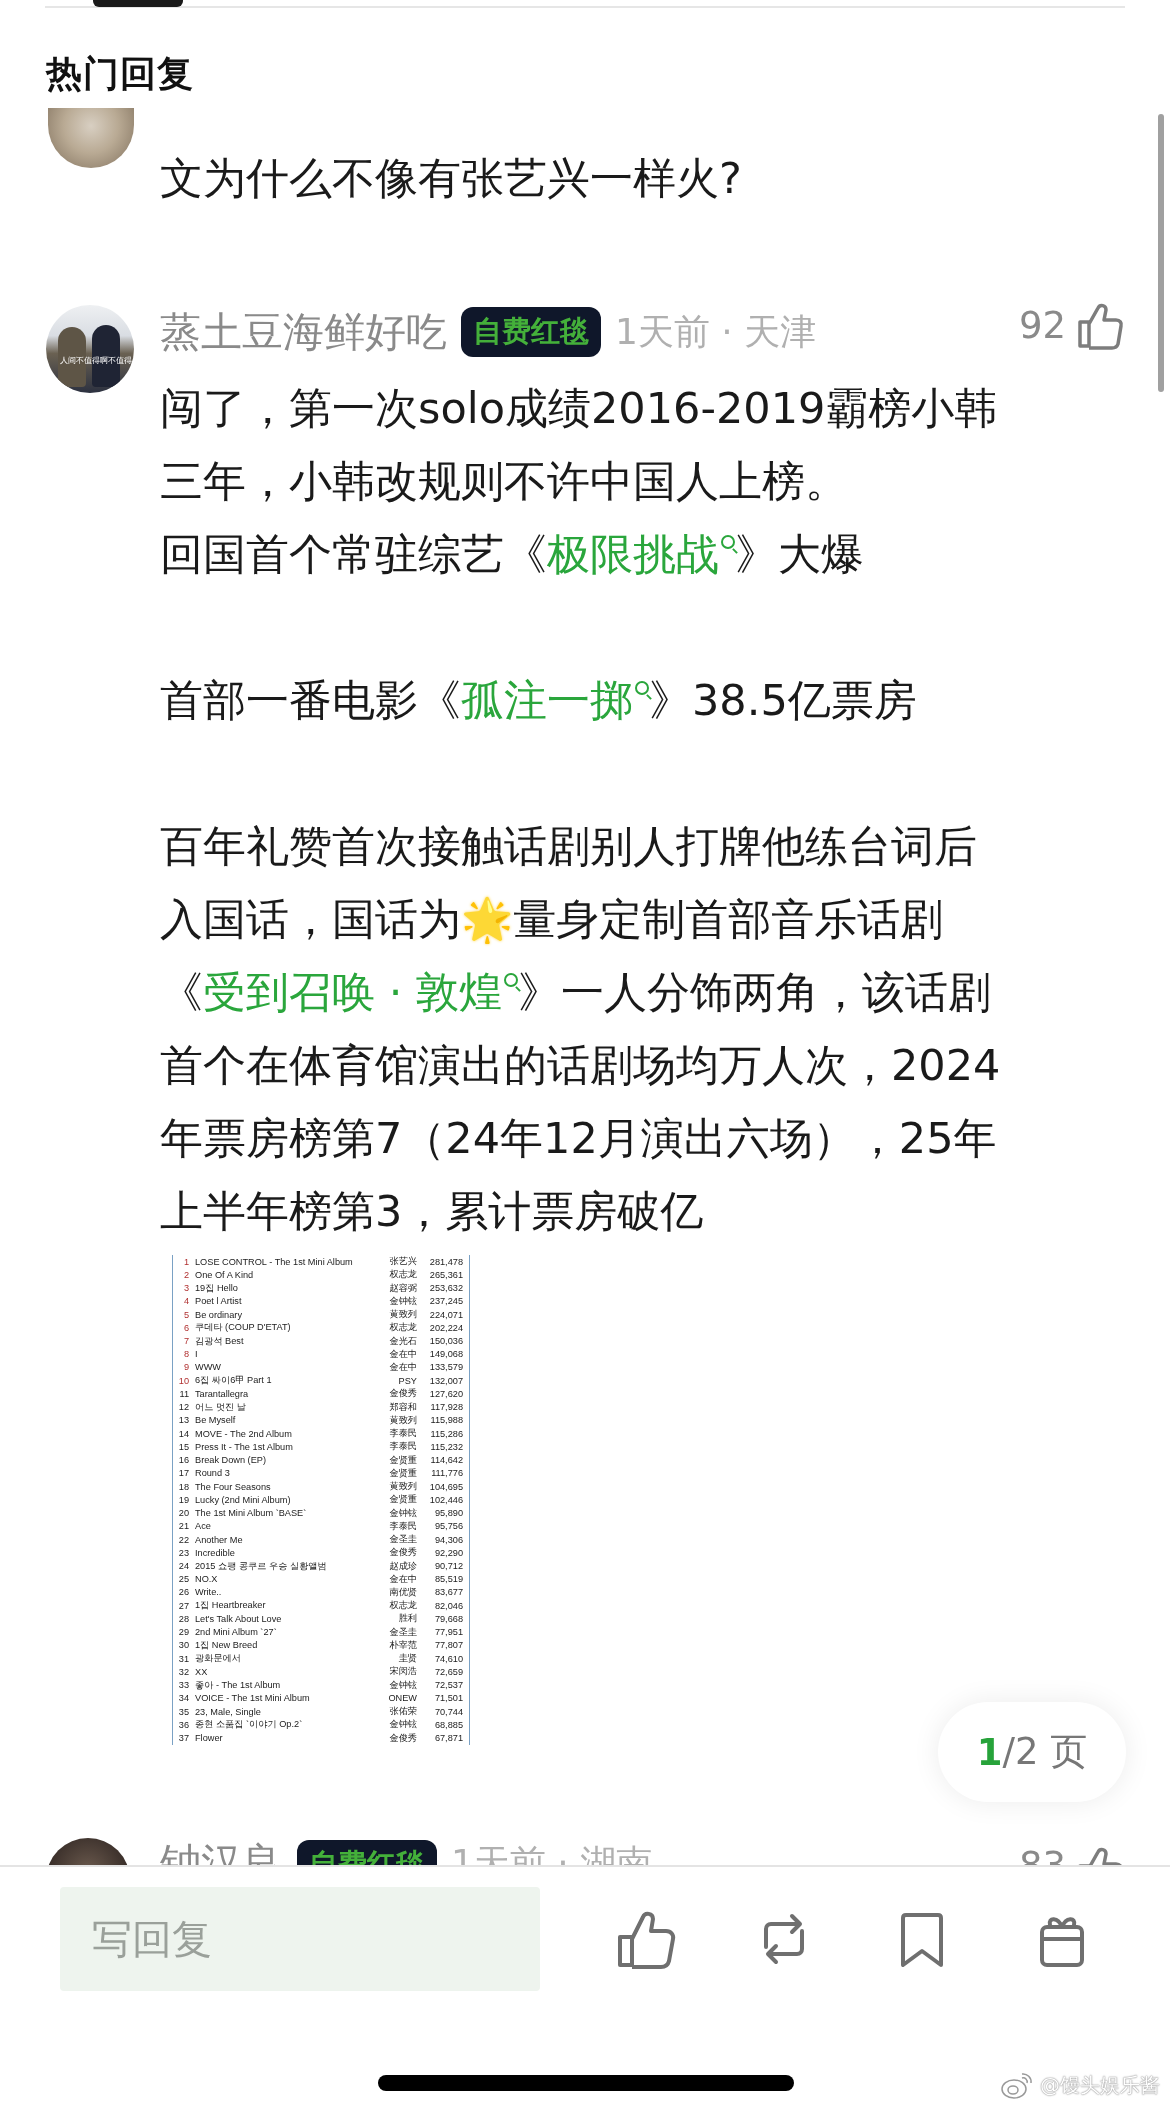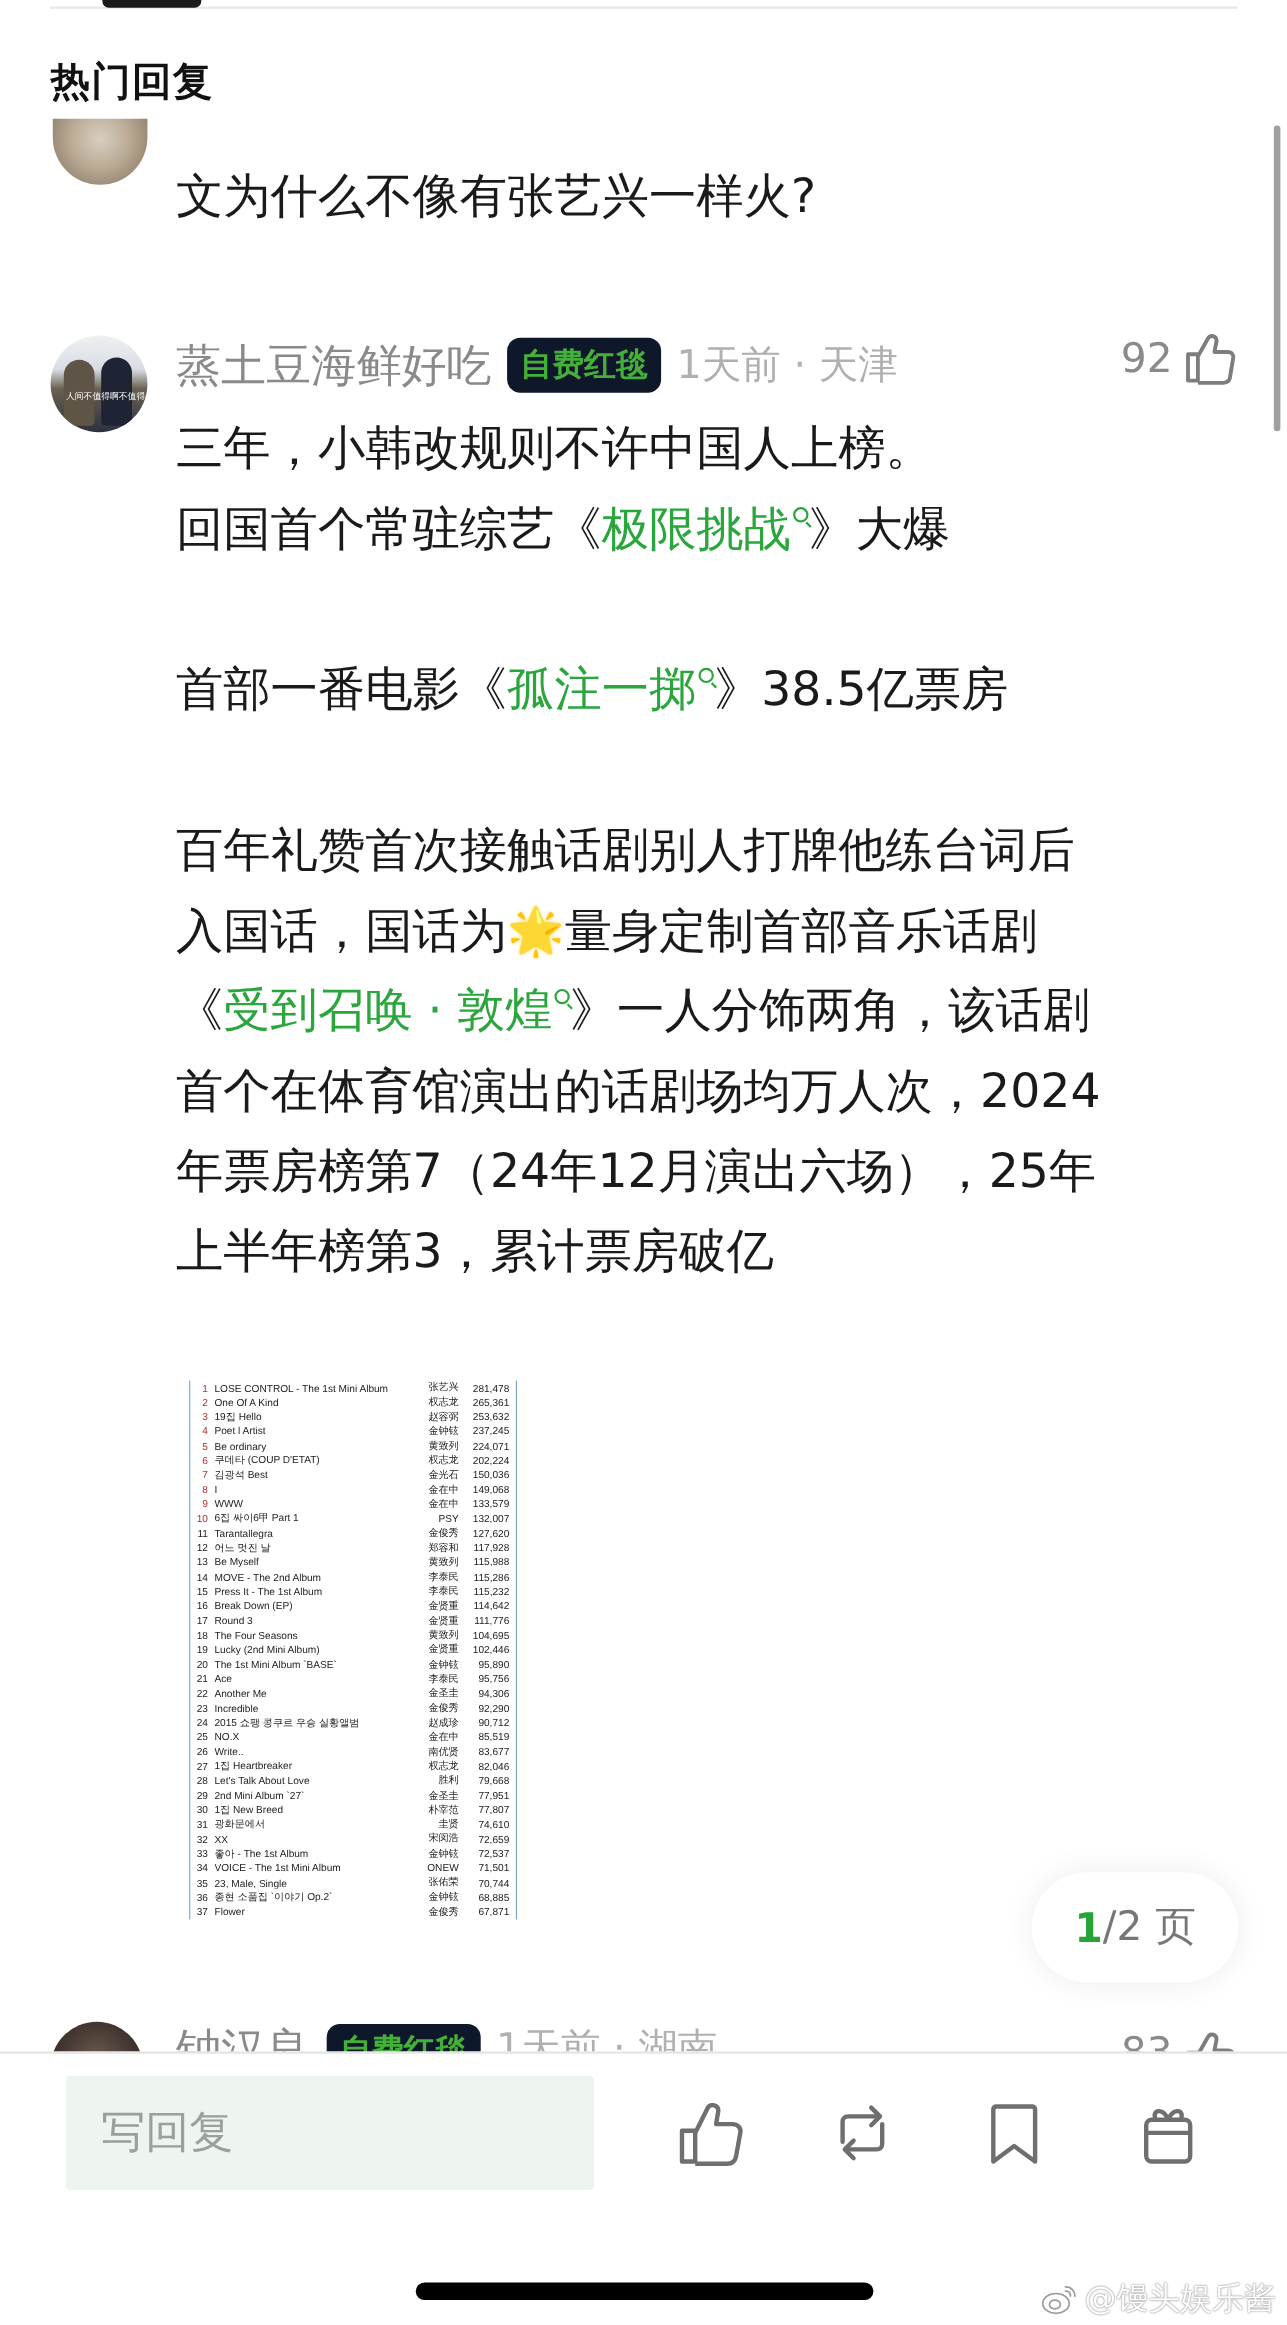--- a/index.html
+++ b/index.html
@@ -57,21 +57,21 @@
   .next-comment .username { font-size: 41px; color: #8a8a8a; line-height: 50px; }
   .next-comment .badge { margin-top: 2px; }
   .next-comment .meta { line-height: 50px; }
   .next-likes { position: absolute; right: 46px; top: 1838px; height: 40px; overflow: hidden; display: flex; gap: 10px; align-items: flex-start; }
   .next-likes .count { font-size: 37px; color: #8a8a8a; line-height: 55px; }
 
   .bottom-bar { position: absolute; left: 0; top: 1865px; width: 1170px; height: 249px; background: #fff; border-top: 2px solid #e4e4e4; }
   .reply-input { position: absolute; left: 60px; top: 20px; width: 480px; height: 104px; background: #eef4ee; border-radius: 4px; border: none; font-size: 40px; color: #9aa09a; padding-left: 32px; line-height: 104px; }
   .bar-icon { position: absolute; top: 40px; width: 64px; height: 64px; }
   .home-indicator { position: absolute; left: 378px; top: 2075px; width: 416px; height: 16px; background: #000; border-radius: 8px; }
-  .watermark { position: absolute; right: 10px; top: 2070px; font-size: 29px; color: #fff; text-shadow: 0 0 2px #999, 0 0 1px #777; display: flex; align-items: center; gap: 6px; }
+  .watermark { position: absolute; right: 10px; top: 2070px; font-size: 20px; color: #fff; text-shadow: 0 0 2px #999, 0 0 1px #777; display: flex; align-items: center; gap: 6px; }
   .weibo-icon { width: 34px; height: 30px; }
 </style>
 </head>
 <body>
 
 <div class="top-rule"></div>
 <div class="tab-indicator"></div>
 
 <div class="section-title">热门回复</div>
 
@@ -93,20 +93,21 @@
 </div>
 
 <div class="likes">
   <span class="count">92</span>
   <svg class="thumb-icon" viewBox="0 0 48 50">
     <path d="M4 22 h9 v24 h-9 z M13 24 l9 -16 c2 -4 8 -3 8 2 l-2 10 h12 c4 0 6 3 5 6 l-3 18 c-1 3 -3 4 -6 4 h-23" fill="none" stroke="#7d7d7d" stroke-width="3.5" stroke-linejoin="round"></path>
   </svg>
 </div>
 
 <div class="body">
+  <span class="line">闯了，第一次solo成绩2016-2019霸榜小韩</span>
   <span class="line">三年，小韩改规则不许中国人上榜。</span>
   <span class="line"><span>回国首个常驻综艺《</span><span class="tag"><span>极限挑战</span><span class="mag-icon"></span></span><span>》大爆</span></span>
   <span class="blank"></span>
   <span class="line"><span>首部一番电影《</span><span class="tag"><span>孤注一掷</span><span class="mag-icon"></span></span><span>》38.5亿票房</span></span>
   <span class="blank"></span>
   <span class="line">百年礼赞首次接触话剧别人打牌他练台词后</span>
   <span class="line"><span>入国话，国话为</span><span class="star-icon">🌟</span><span>量身定制首部音乐话剧</span></span>
   <span class="line"><span>《</span><span class="tag"><span>受到召唤 · 敦煌</span><span class="mag-icon"></span></span><span>》一人分饰两角，该话剧</span></span>
   <span class="line">首个在体育馆演出的话剧场均万人次，2024</span>
   <span class="line">年票房榜第7（24年12月演出六场），25年</span>

